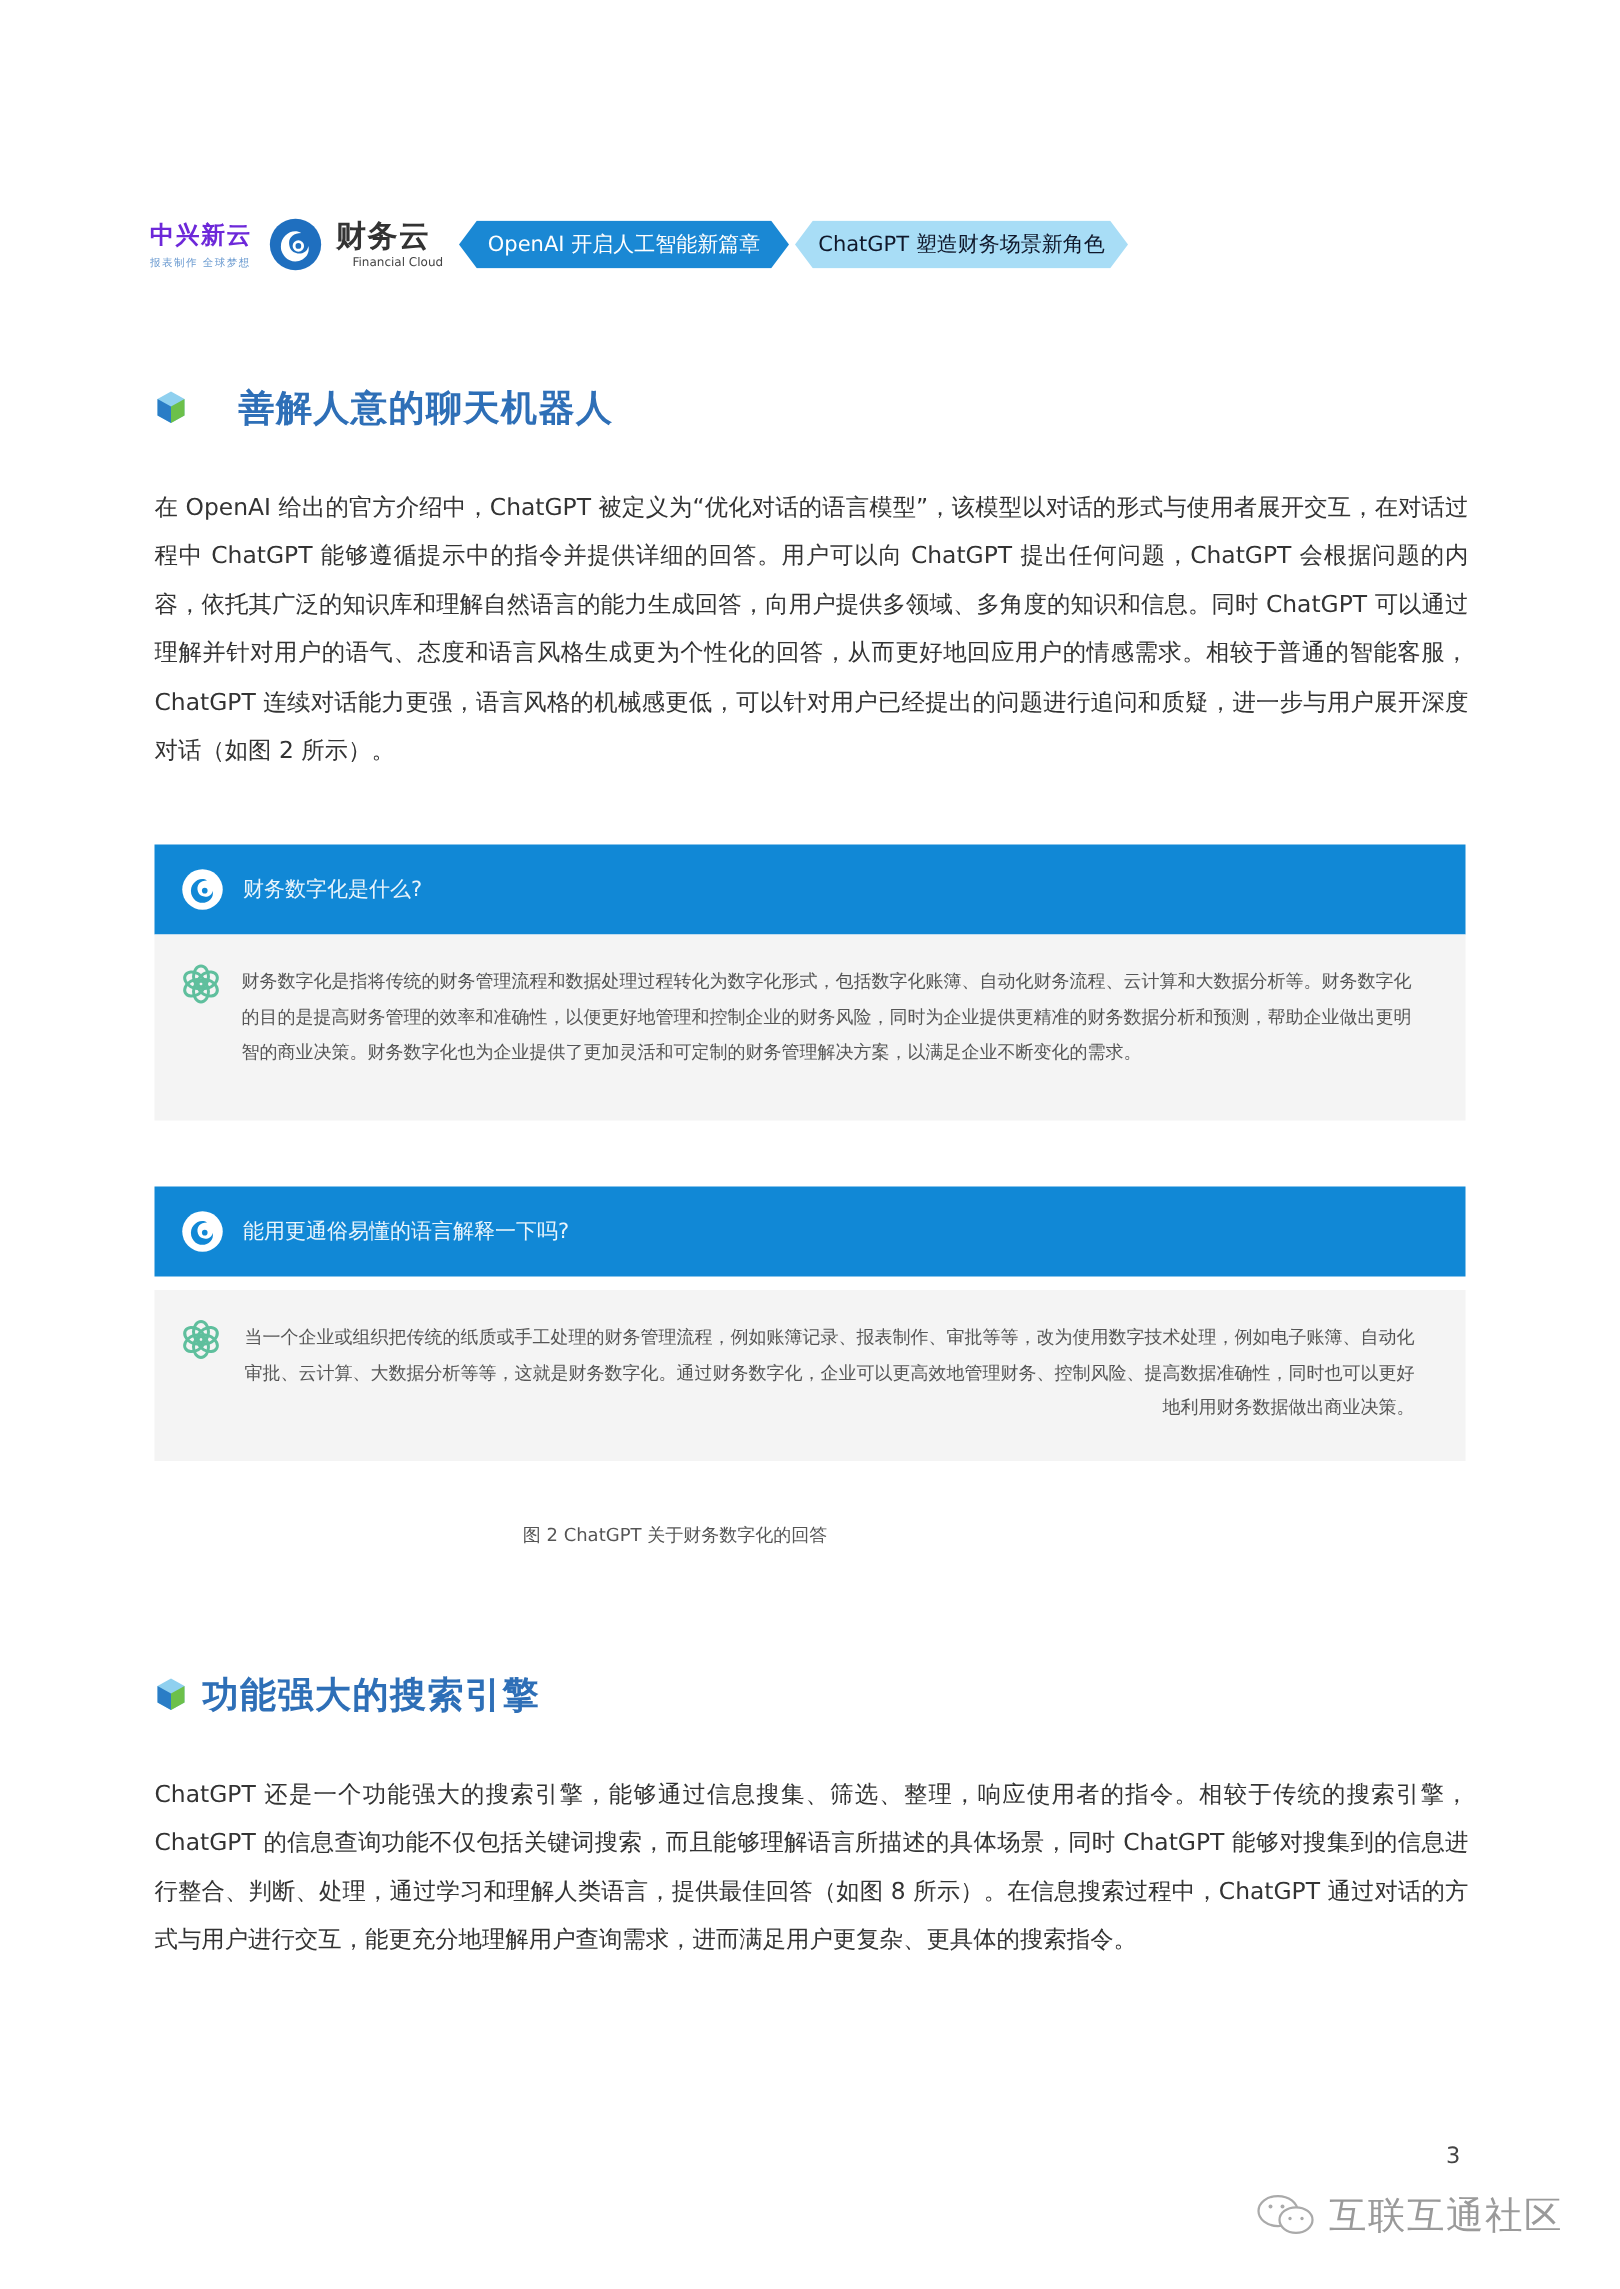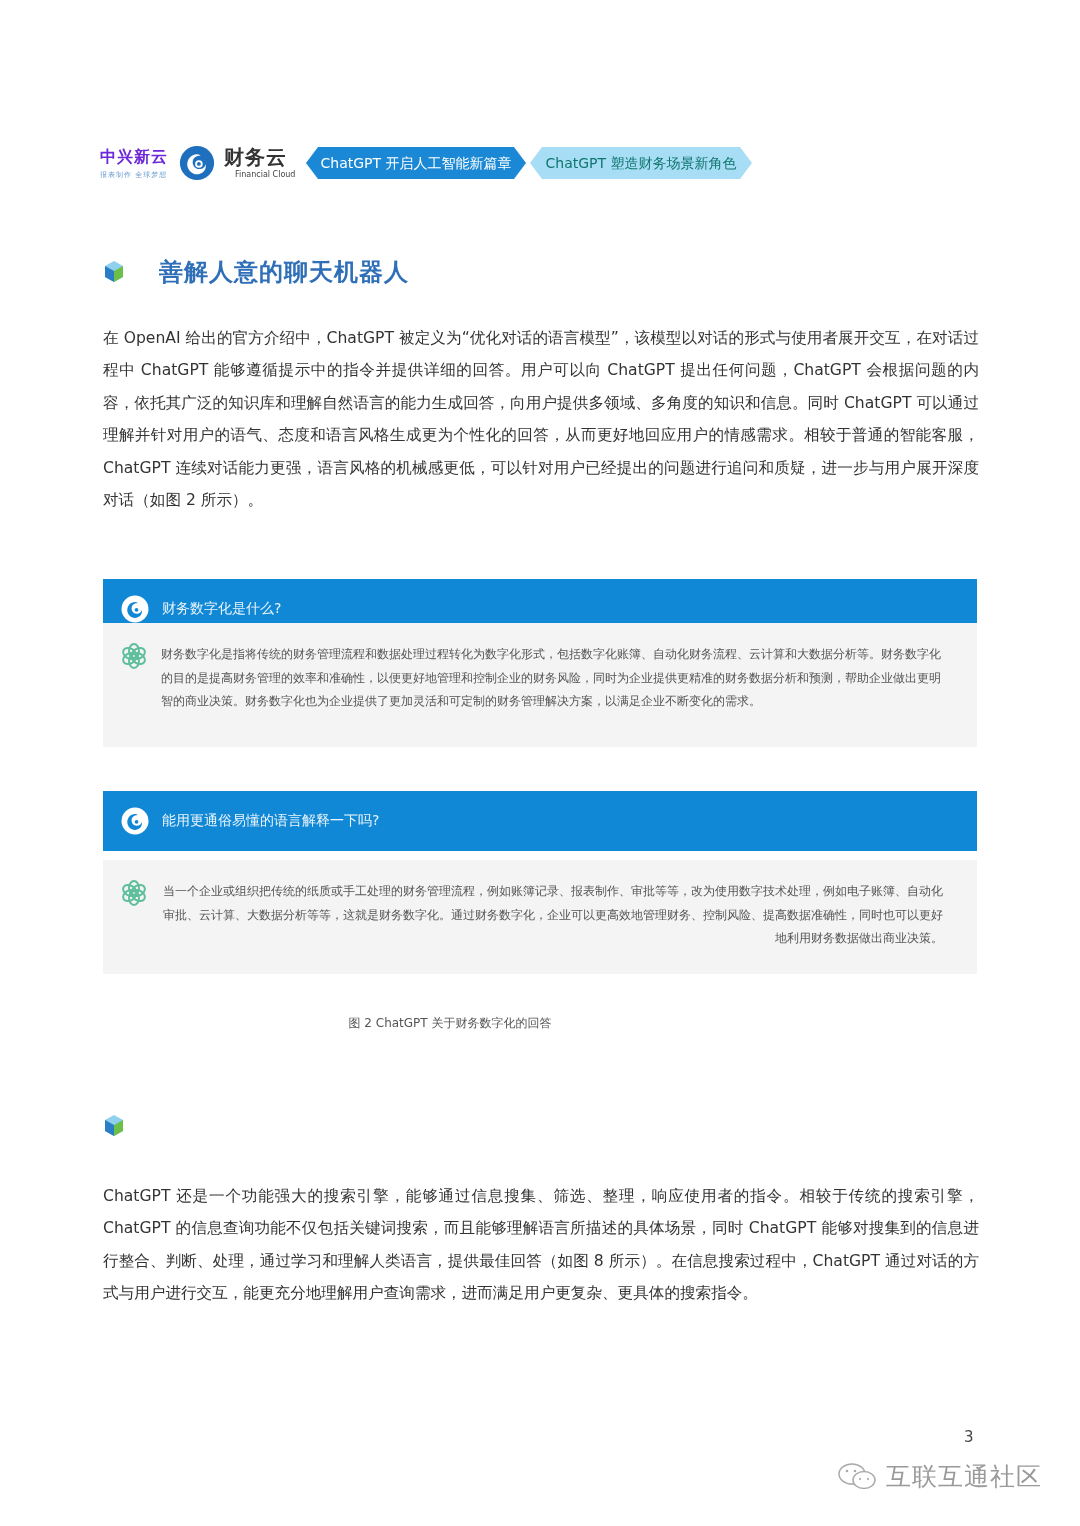--- a/index.html
+++ b/index.html
@@ -16,21 +16,21 @@
     .logo-mark { position: absolute; left: 78px; top: 2px; width: 38px; height: 38px; }
     .logo-fc { position: absolute; left: 124px; top: 4px; }
     .logo-fc .main { font-size: 20px; font-weight: bold; color: #333; line-height: 22px; letter-spacing: 1px; }
     .logo-fc .sub { font-size: 8px; color: #444; margin-top: 2px; margin-left: 11px; }
     .chev {
       position: absolute; top: 5px; height: 32px; line-height: 32px; text-align: center;
       font-size: 14px; color: #fff;
       clip-path: polygon(12px 0, calc(100% - 12px) 0, 100% 50%, calc(100% - 12px) 100%, 12px 100%, 0 50%);
     }
     .chev-1 { left: 206px; width: 220px; background: #1a88d4; }
-    .chev-2 { left: 430px; width: 222px; background: #a8ddf6; color: #0f766e; }
+    .chev-2 { left: 430px; width: 222px; background: #a8ddf6; color: #0f172a; }
     .chev-3 { left: 656px; width: 222px; background: #d9efc9; color: #f3faee; }
 
     
     .sec-title { position: absolute; left: 102px; display: flex; align-items: center; }
     .sec-title .cube { width: 24px; height: 24px; margin-right: 9px; }
     .sec-title .txt { font-size: 24px; font-weight: bold; color: #2e6fb7; letter-spacing: 1px; }
 
     .para {
       position: absolute; left: 103px; width: 876px;
       font-size: 15.6px; line-height: 32.4px; color: #333;
@@ -69,35 +69,35 @@
   <svg class="logo-mark" viewBox="0 0 40 40">
     <circle cx="20" cy="20" r="18" fill="#1f6fbf"></circle>
     <path d="M10 24 C8 14 18 8 24 12 C18 12 14 16 16 22 C18 28 28 28 29 21 C31 29 22 34 16 31 C13 30 11 27 10 24 Z" fill="#ffffff"></path>
     <circle cx="22" cy="21" r="4" fill="#ffffff"></circle>
     <circle cx="22" cy="21" r="2" fill="#1f6fbf"></circle>
   </svg>
   <div class="logo-fc">
     <div class="main">财务云</div>
     <div class="sub">Financial Cloud</div>
   </div>
-  <div class="chev chev-1">ChatGPT 开启人工智能新篇章</div>
+  <div class="chev chev-1">OpenAI 开启人工智能新篇章</div>
   <div class="chev chev-2">ChatGPT 塑造财务场景新角色</div>
 </div>
 
 <div class="sec-title" style="top:256px;gap:24px;">
   <svg class="cube" viewBox="0 0 24 24">
     <polygon points="12,1 21,6 21,17 12,22 3,17 3,6" fill="#8fd0ef"></polygon>
     <polygon points="3,6 12,11 12,22 3,17" fill="#2a7dc6"></polygon>
     <polygon points="12,11 21,6 21,17 12,22" fill="#6cc04a"></polygon>
   </svg>
   <span class="txt">善解人意的聊天机器人</span>
 </div>
 <p class="para" style="top:322px;">在 OpenAI 给出的官方介绍中，ChatGPT 被定义为“优化对话的语言模型”，该模型以对话的形式与使用者展开交互，在对话过程中 ChatGPT 能够遵循提示中的指令并提供详细的回答。用户可以向 ChatGPT 提出任何问题，ChatGPT 会根据问题的内容，依托其广泛的知识库和理解自然语言的能力生成回答，向用户提供多领域、多角度的知识和信息。同时 ChatGPT 可以通过理解并针对用户的语气、态度和语言风格生成更为个性化的回答，从而更好地回应用户的情感需求。相较于普通的智能客服，ChatGPT 连续对话能力更强，语言风格的机械感更低，可以针对用户已经提出的问题进行追问和质疑，进一步与用户展开深度对话（如图 2 所示）。</p>
 
-<div class="q-bar" style="top:579px;">
+<div class="q-bar" style="top:563px;">
   <svg class="q-icon" viewBox="0 0 40 40">
     <circle cx="20" cy="20" r="18" fill="#ffffff"></circle>
     <path d="M10 24 C8 14 18 8 24 12 C18 12 14 16 16 22 C18 28 28 28 29 21 C31 29 22 34 16 31 C13 30 11 27 10 24 Z" fill="#1188d6"></path>
     <circle cx="22" cy="21" r="2.5" fill="#1188d6"></circle>
   </svg>
   <span class="q-text">财务数字化是什么?</span>
 </div>
 <div class="a-box" style="top:623px; height:124px;">
   <svg class="a-icon" viewBox="0 0 28 28">
     <g fill="none" stroke="#5fbf9d" stroke-width="2">
@@ -135,20 +135,21 @@
 </div>
 
 <div class="caption">图 2 ChatGPT 关于财务数字化的回答</div>
 
 <div class="sec-title" style="top:1114px;">
   <svg class="cube" viewBox="0 0 24 24">
     <polygon points="12,1 21,6 21,17 12,22 3,17 3,6" fill="#8fd0ef"></polygon>
     <polygon points="3,6 12,11 12,22 3,17" fill="#2a7dc6"></polygon>
     <polygon points="12,11 21,6 21,17 12,22" fill="#6cc04a"></polygon>
   </svg>
+  <span class="txt">功能强大的搜索引擎</span>
 </div>
 <p class="para" style="top:1180px;">ChatGPT 还是一个功能强大的搜索引擎，能够通过信息搜集、筛选、整理，响应使用者的指令。相较于传统的搜索引擎，ChatGPT 的信息查询功能不仅包括关键词搜索，而且能够理解语言所描述的具体场景，同时 ChatGPT 能够对搜集到的信息进行整合、判断、处理，通过学习和理解人类语言，提供最佳回答（如图 8 所示）。在信息搜索过程中，ChatGPT 通过对话的方式与用户进行交互，能更充分地理解用户查询需求，进而满足用户更复杂、更具体的搜索指令。</p>
 
 <div class="page-num">3</div>
 <div class="watermark">
   <svg width="44" height="32" viewBox="0 0 44 32">
     <ellipse cx="16" cy="13" rx="13" ry="10" fill="none" stroke="#aaa" stroke-width="1.5"></ellipse>
     <ellipse cx="28" cy="19" rx="11" ry="8.5" fill="#fff" stroke="#aaa" stroke-width="1.5"></ellipse>
     <circle cx="11" cy="10" r="1.3" fill="#aaa"></circle>
       <circle cx="19" cy="10" r="1.3" fill="#aaa"></circle>

